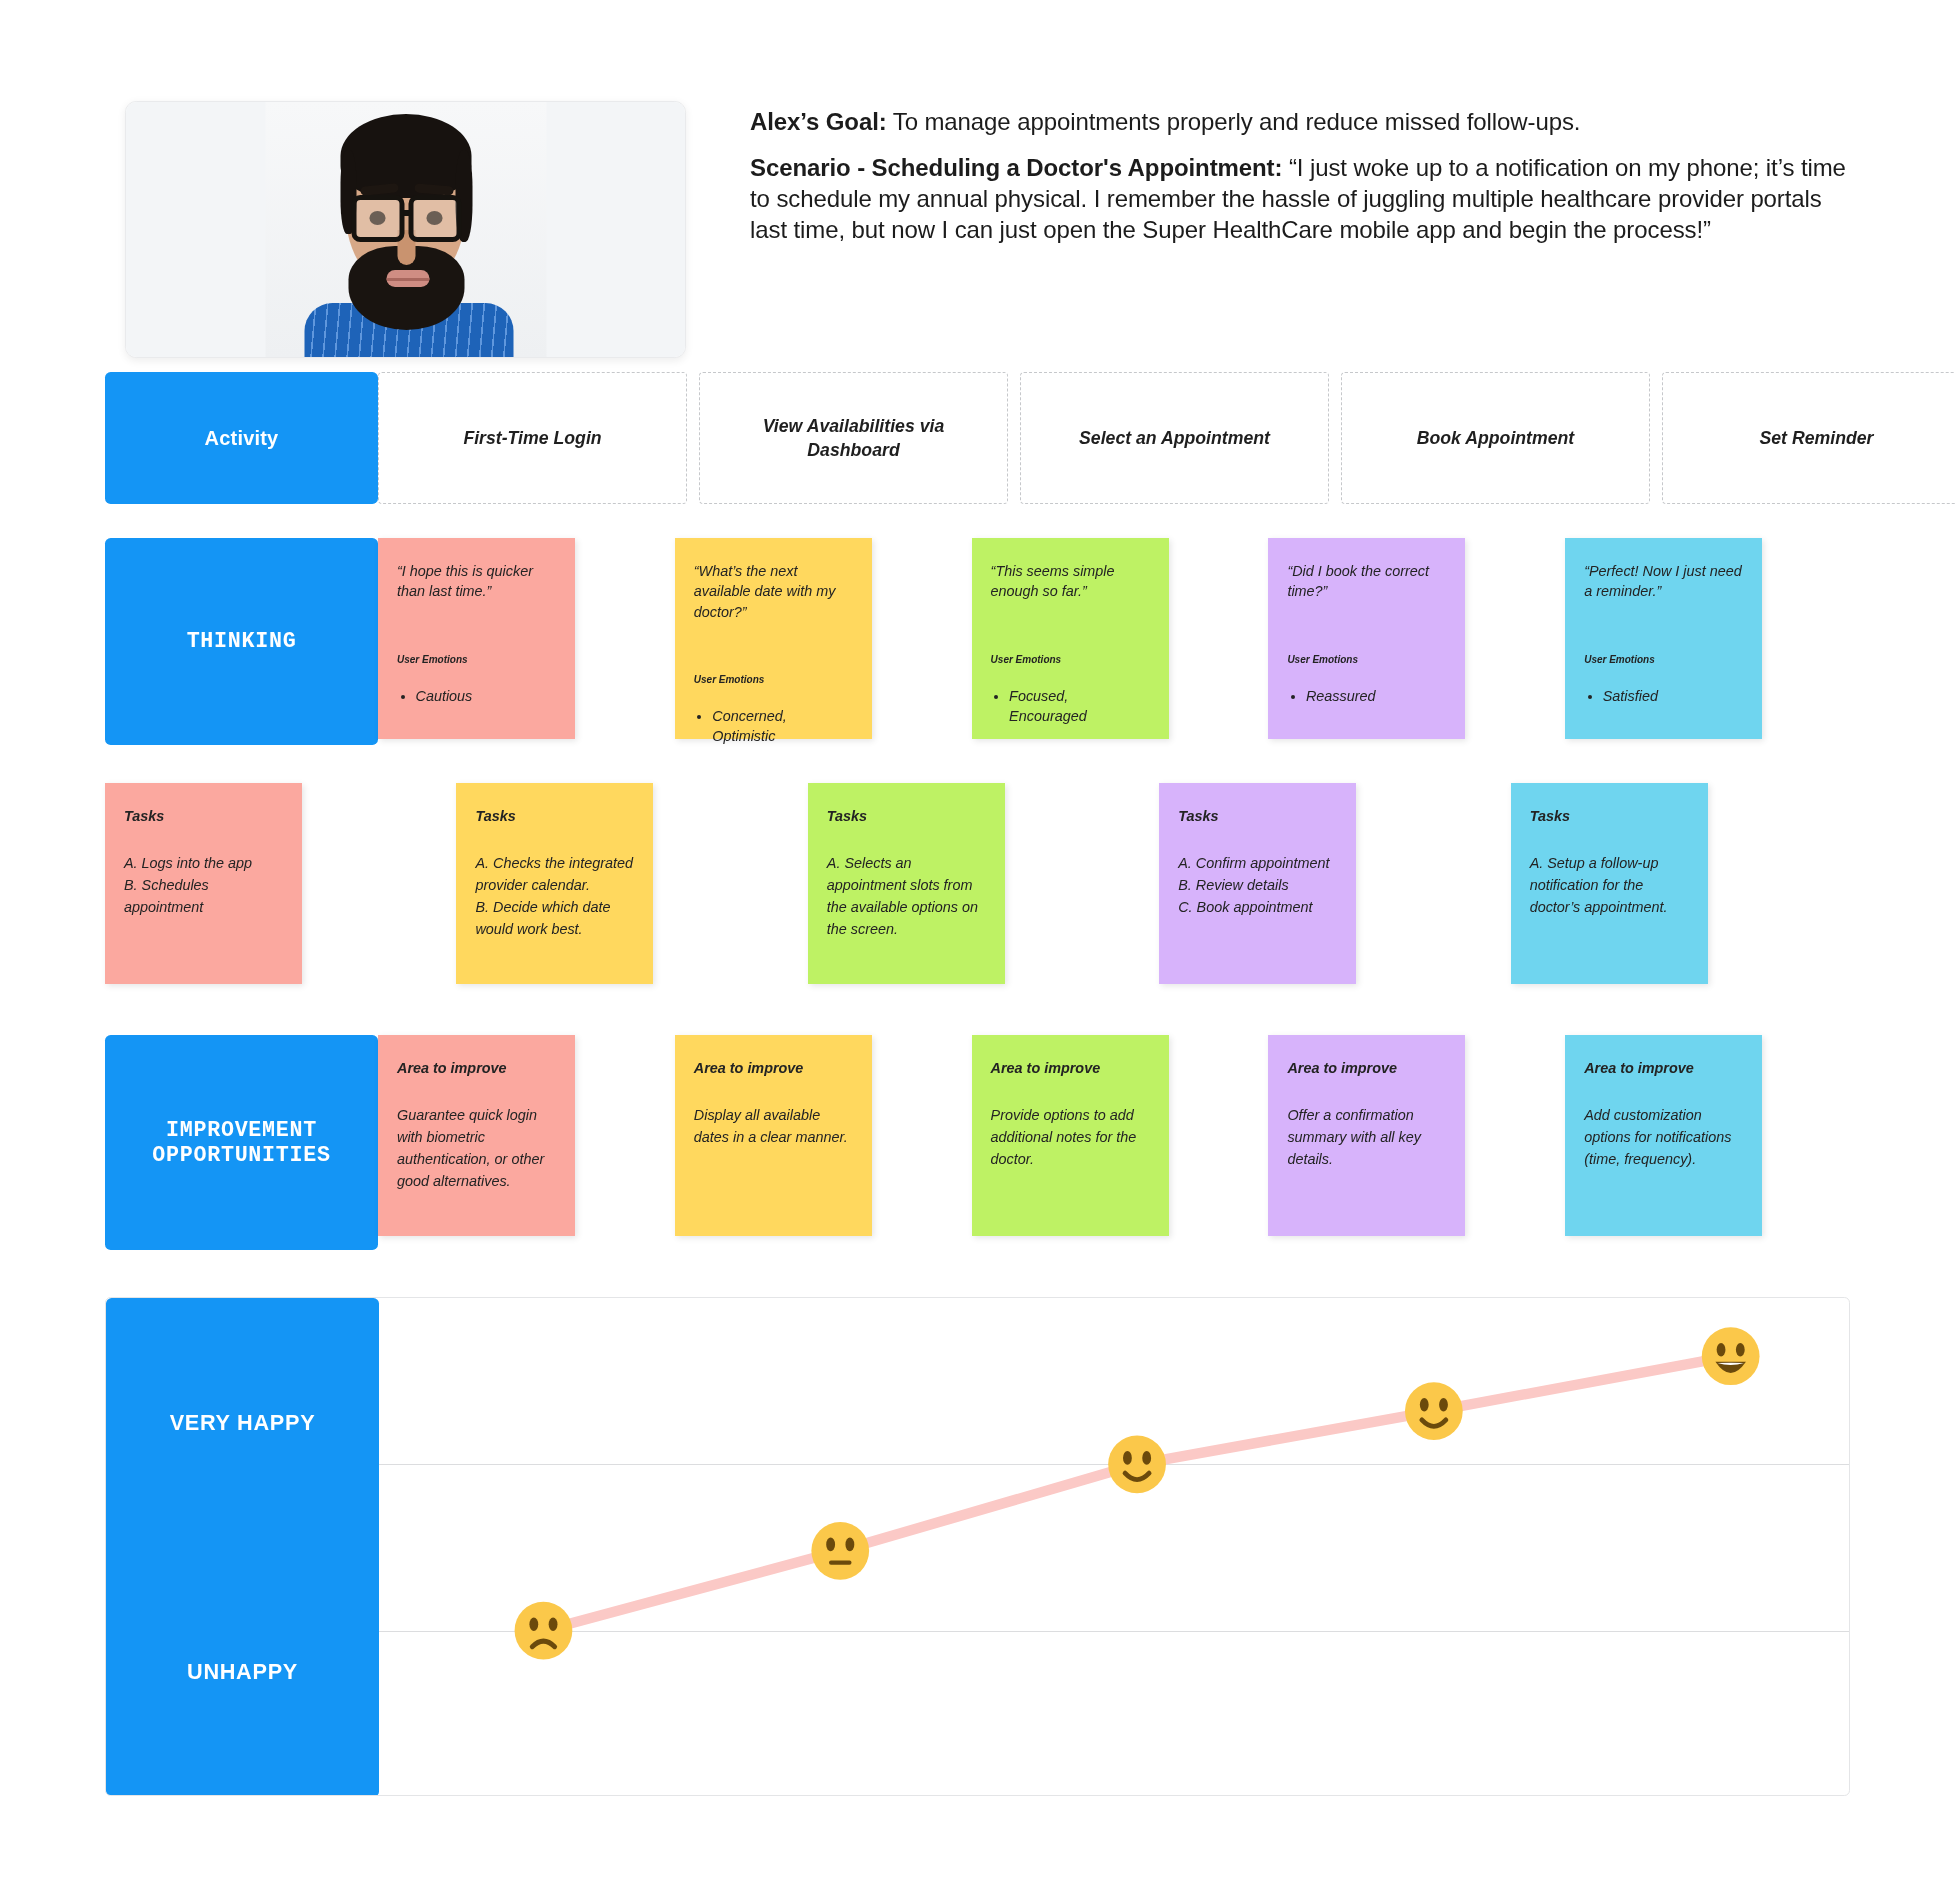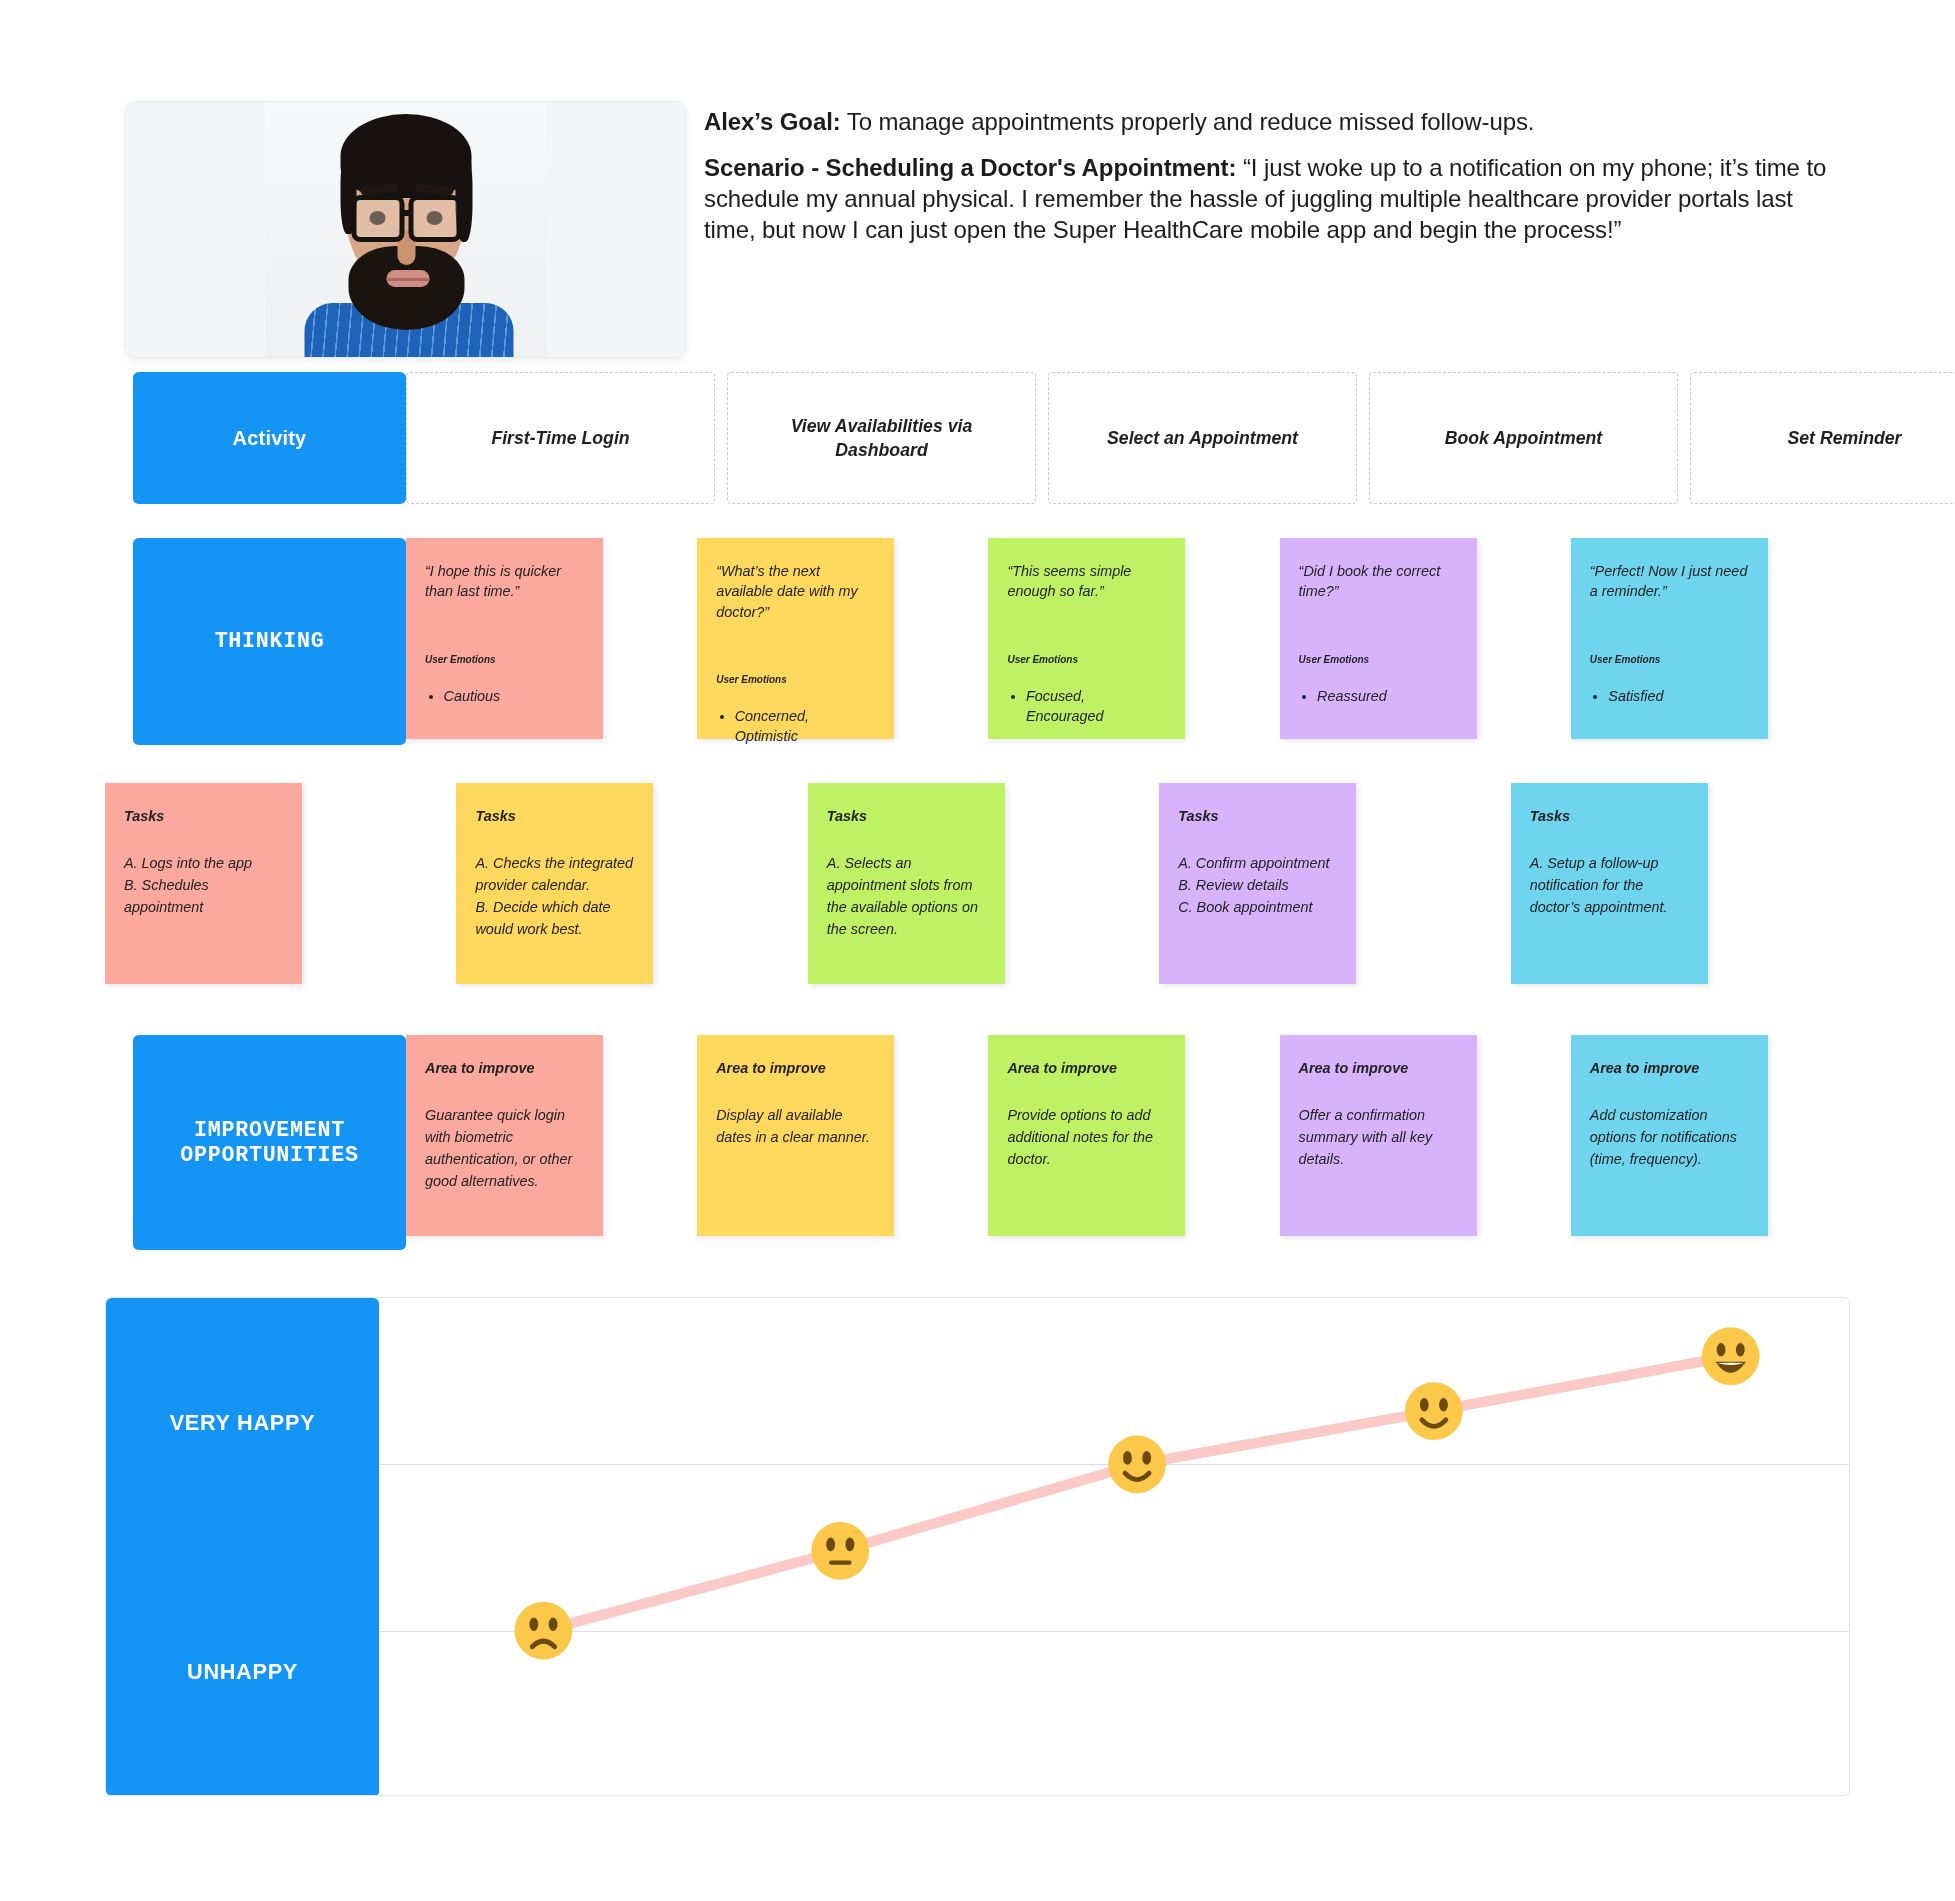--- a/index.html
+++ b/index.html
@@ -13,21 +13,21 @@
   }
 
   .page { position: relative; width: 1955px; height: 1902px; padding: 0; }
 
   
   .header {
     position: absolute;
     left: 105px; top: 101px;
     width: 1745px; height: 257px;
     display: flex;
-    gap: 18px;
+    gap: 64px;
     padding-left: 20px;
   }
   .persona-card {
     width: 561px; height: 257px;
     background: #ffffff;
     border: 1.2px solid #e9eaec;
     border-radius: 11.2px;
     box-shadow: 0 2.4px 8.8px rgba(0,0,0,0.07);
     overflow: hidden;
     flex: 0 0 auto;
@@ -95,21 +95,20 @@
     background: #1495f5;
     border-radius: 5.6px;
     color: #ffffff;
     display: flex;
     align-items: center;
     justify-content: center;
     text-align: center;
     font-weight: 700;
     letter-spacing: 0.7px;
     padding: 0 8px;
-    margin-left: 28px;
   }
   .row-label.activity { font-size: 20px; letter-spacing: 0.2px; font-weight: 700; text-transform: none; }
   .row-label.caps { font-size: 21.7px; font-family: Liberation Mono, monospace; }
 
   .cells { flex: 1 1 auto; display: flex; gap: 12px; font-style: italic; }
   .cell { flex: 1 1 0; display: flex; justify-content: flex-start; }
 
   
   .r-activity { height: 132px; margin-bottom: 34px; }
   .r-activity .row-label { height: 132px; }

